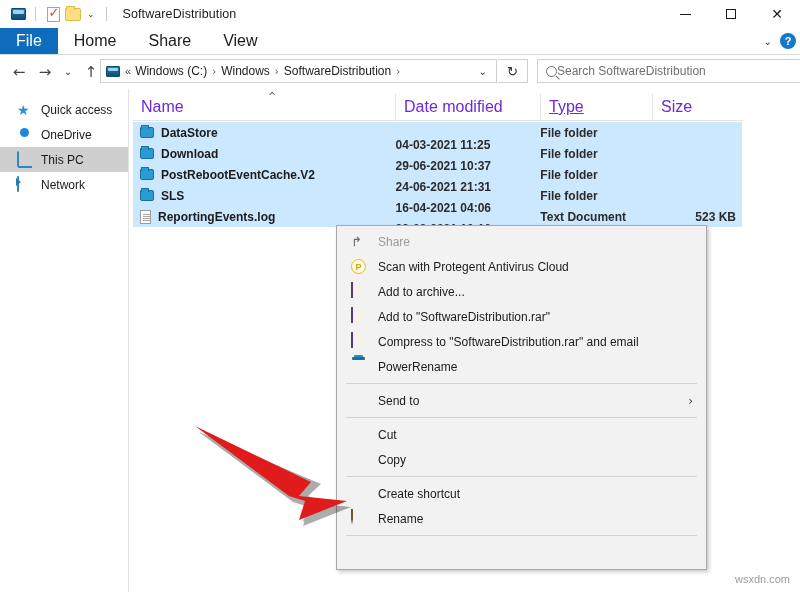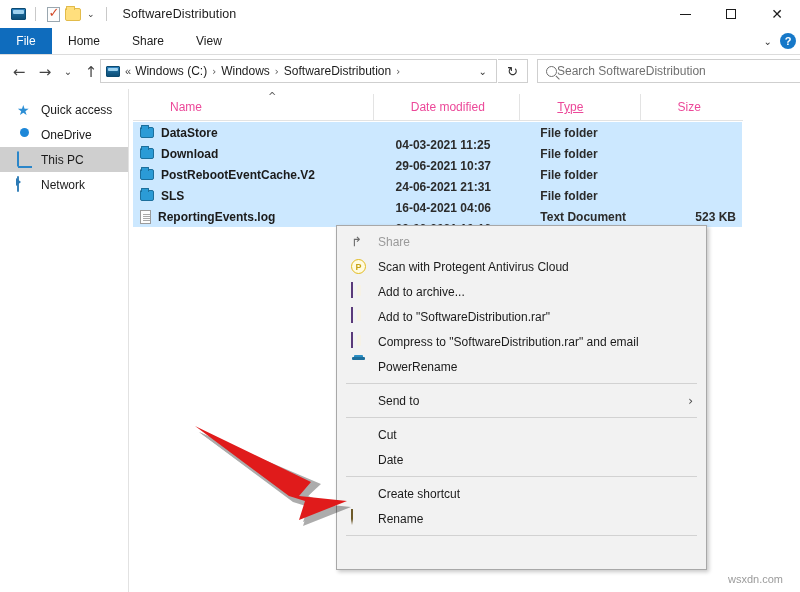--- a/index.html
+++ b/index.html
@@ -63,21 +63,21 @@
   .wc .sq { width: 10px; height: 10px; border: 1px solid #1b1b1b; }
   .wc .xx { font-size: 14px; line-height: 1; }
 
   
   .ribbon {
     position: absolute; left: 0; top: 28px; width: 800px; height: 26px;
     background: #ffffff; display: flex; align-items: stretch;
   }
   .rtab {
     display: flex; align-items: center; justify-content: center;
-    font-size: 12px; color: #1b1b1b; padding: 0 16px; height: 26px;
+    font-size: 16px; color: #1b1b1b; padding: 0 16px; height: 26px;
   }
   .rtab.file { background: #0f6cbd; color: #ffffff; min-width: 52px; }
   .ribbon-right {
     position: absolute; right: 4px; top: 28px; height: 26px; display: flex; align-items: center; gap: 8px;
   }
   .rb-caret { font-size: 10px; color: #333; font-family: "DejaVu Sans", sans-serif; }
   .rb-help {
     width: 16px; height: 16px; border-radius: 50%; background: #1678c8; color: #fff;
     font-size: 11px; display: flex; align-items: center; justify-content: center; font-weight: bold;
   }
@@ -177,22 +177,22 @@
     border-left: 5px solid #2c7ab5; border-top: 4px solid transparent; border-bottom: 4px solid transparent;
   }
 
   
   .filepane { position: absolute; left: 129px; top: 0; width: 671px; height: 503px; }
   .colhdr {
     position: absolute; left: 4px; top: 5px; width: 610px; height: 27px;
     display: flex; align-items: center; border-bottom: 1px solid #e3e3e3;
   }
   .col {
-    font-size: 12px; color: #ec4899; padding-left: 8px; height: 27px;
-    display: flex; align-items: center; border-right: 1px solid #e3e3e3; margin-left: 29px;
+    font-size: 16px; color: #6d28d9; padding-left: 8px; height: 27px;
+    display: flex; align-items: center; border-right: 1px solid #e3e3e3;
   }
   .col.name { width: 263px; }
   .col.date { width: 145px; }
   .col.type { width: 112px; text-decoration: underline; }
   .col.size { width: 90px; border-right: none; }
   .sortcaret {
     position: absolute; left: 135px; top: -3px; font-size: 10px; color: #5f5f5f;
     font-family: "DejaVu Sans", sans-serif;
   }
   .rows { position: absolute; left: 4px; top: 33px; width: 609px; }
@@ -281,21 +281,21 @@
     background: linear-gradient(90deg, #f2c23c 0 50%, #2f6fb5 50% 100%);
     border: 1px solid #6d5a2a;
     clip-path: polygon(0 0, 100% 0, 100% 62%, 50% 100%, 0 62%);
   }
 
   
   .redarrow { position: absolute; left: 0; top: 0; width: 800px; height: 592px; pointer-events: none; z-index: 60; }
 
   
   .watermark {
-    position: absolute; right: 17px; bottom: 7px; font-size: 11px; color: #9b9b9b;
+    position: absolute; right: 10px; bottom: 7px; font-size: 11px; color: #9b9b9b;
     z-index: 70;
   }
 </style>
 </head>
 <body>
 
 <div id="app">
 
   <div class="titlebar">
     <div class="qat">
@@ -483,21 +483,21 @@
     </div>
 
     <div class="msep"></div>
 
     <div class="mi">
       <span class="mi-ico"></span>
       <span class="mi-label">Cut</span>
     </div>
     <div class="mi">
       <span class="mi-ico"></span>
-      <span class="mi-label">Date</span>
+      <span class="mi-label">Copy</span>
     </div>
 
     <div class="msep"></div>
 
     <div class="mi">
       <span class="mi-ico"></span>
       <span class="mi-label">Create shortcut</span>
     </div>
     <div class="mi">
       <span class="mi-ico"><span class="shield-ico"></span></span>

